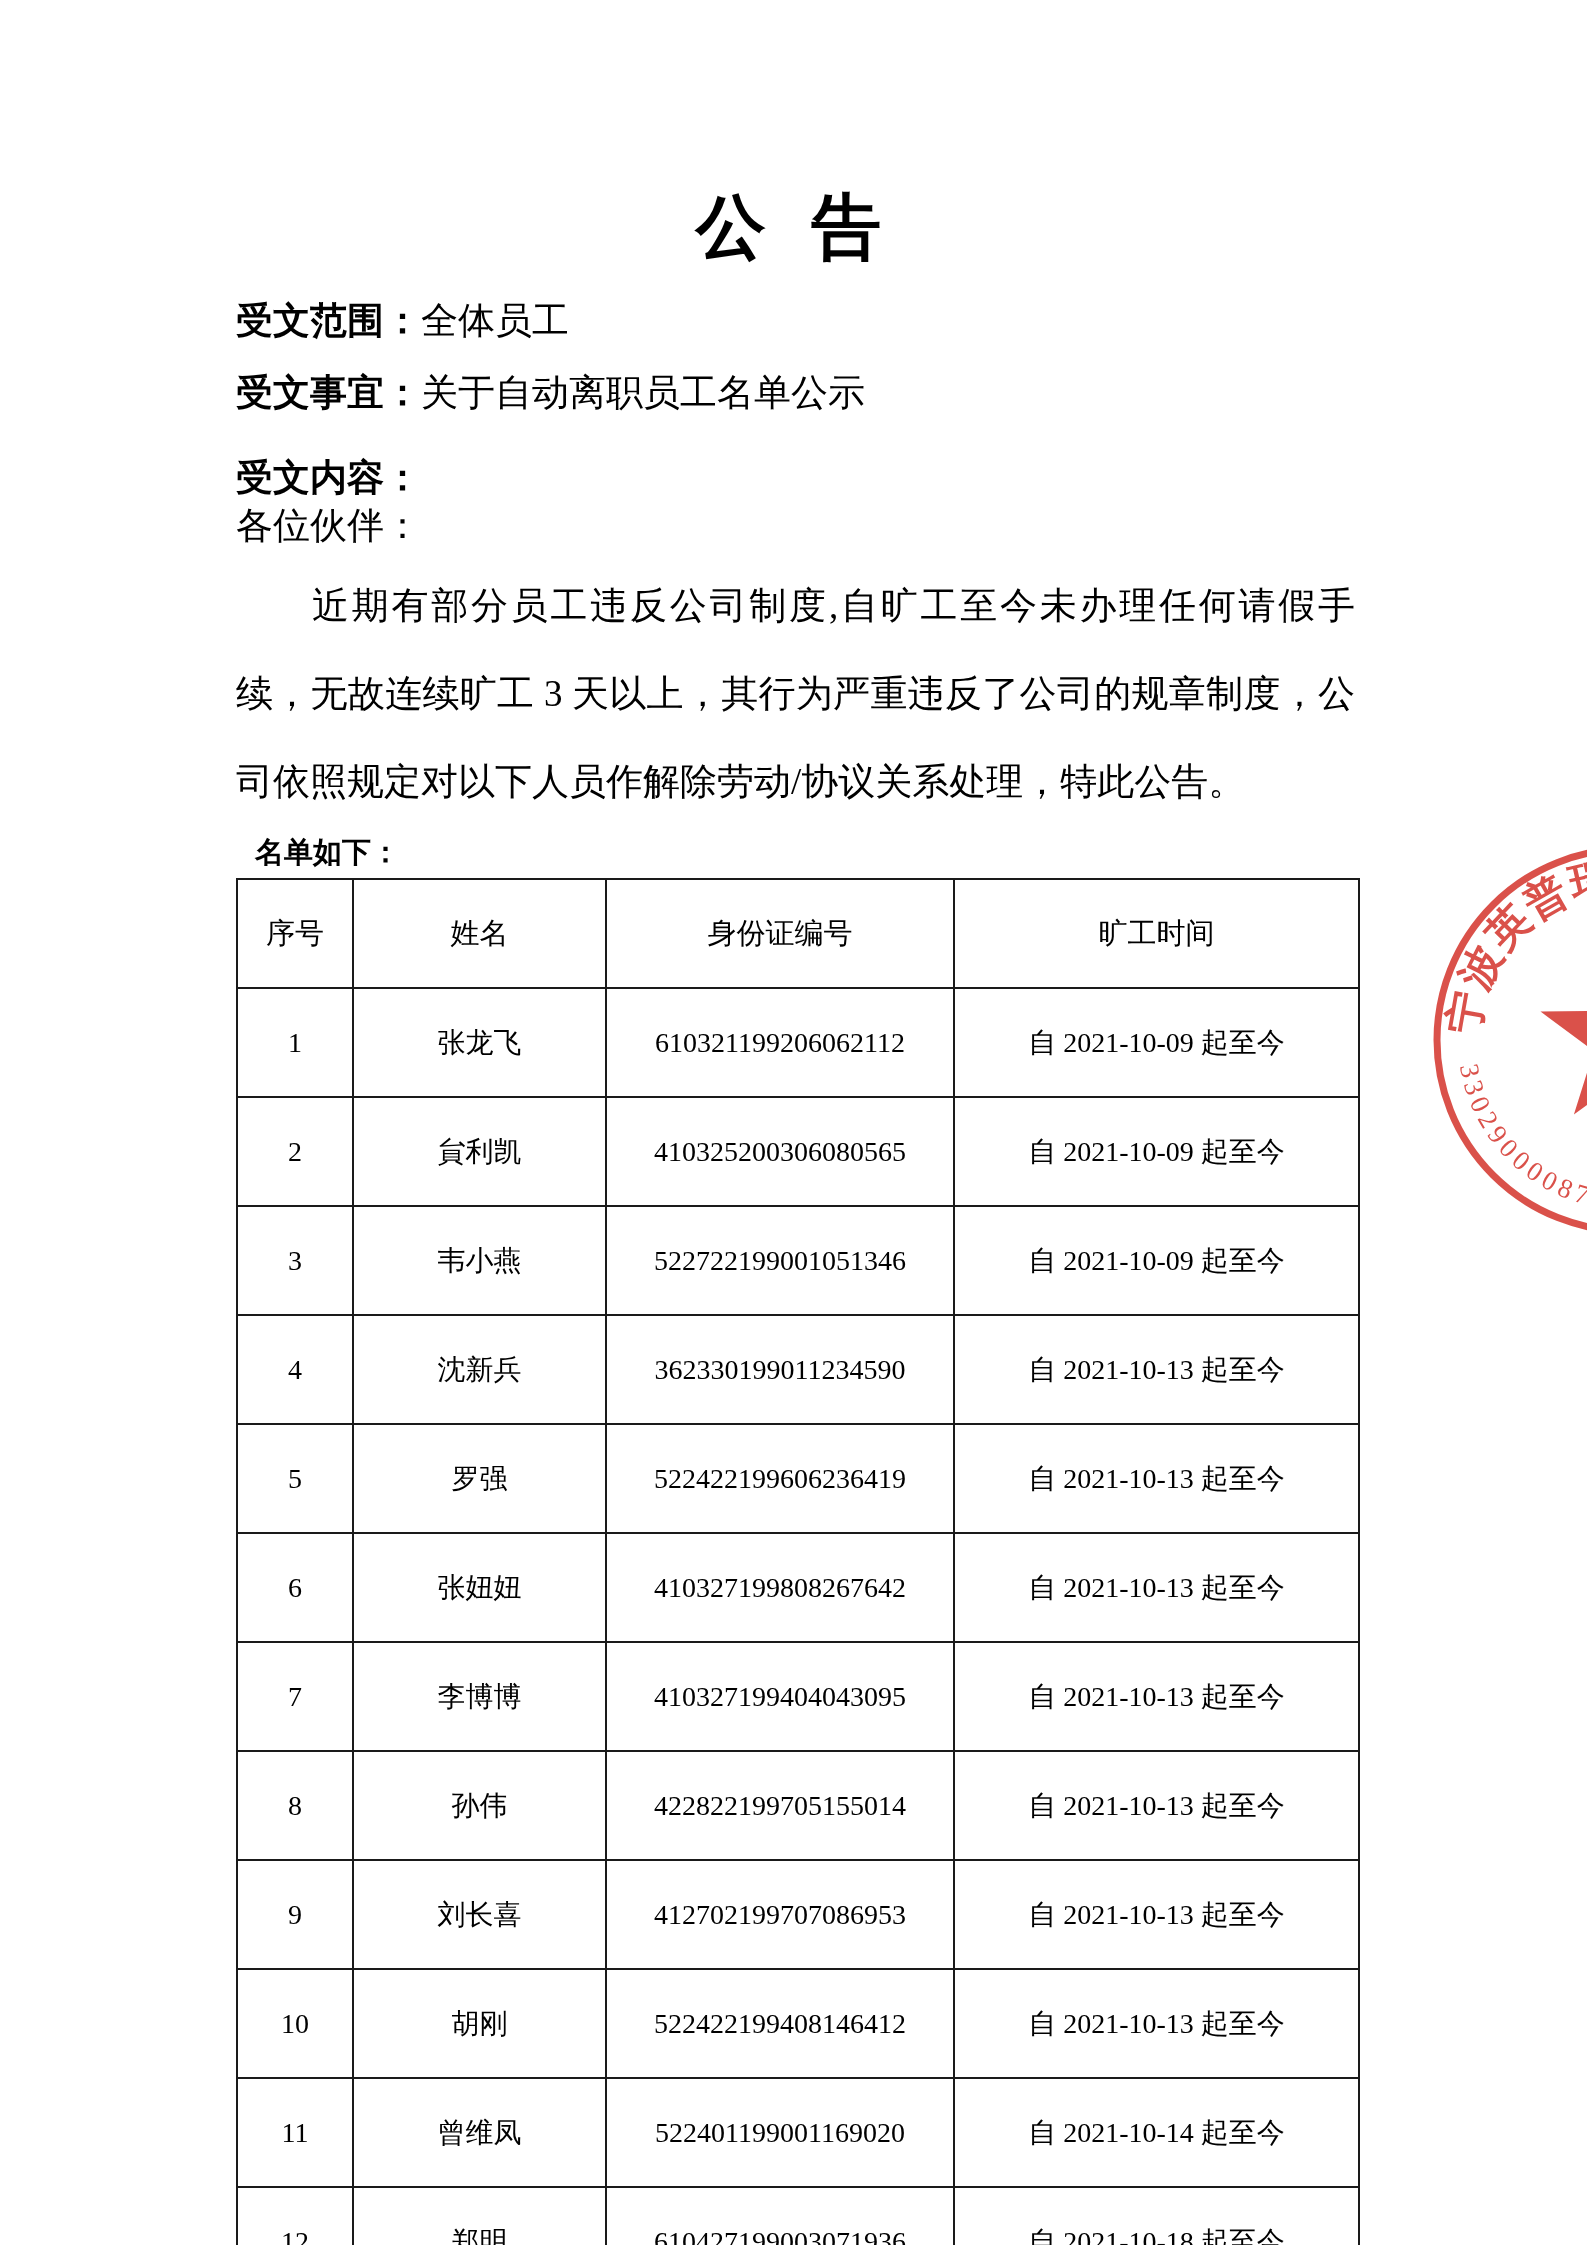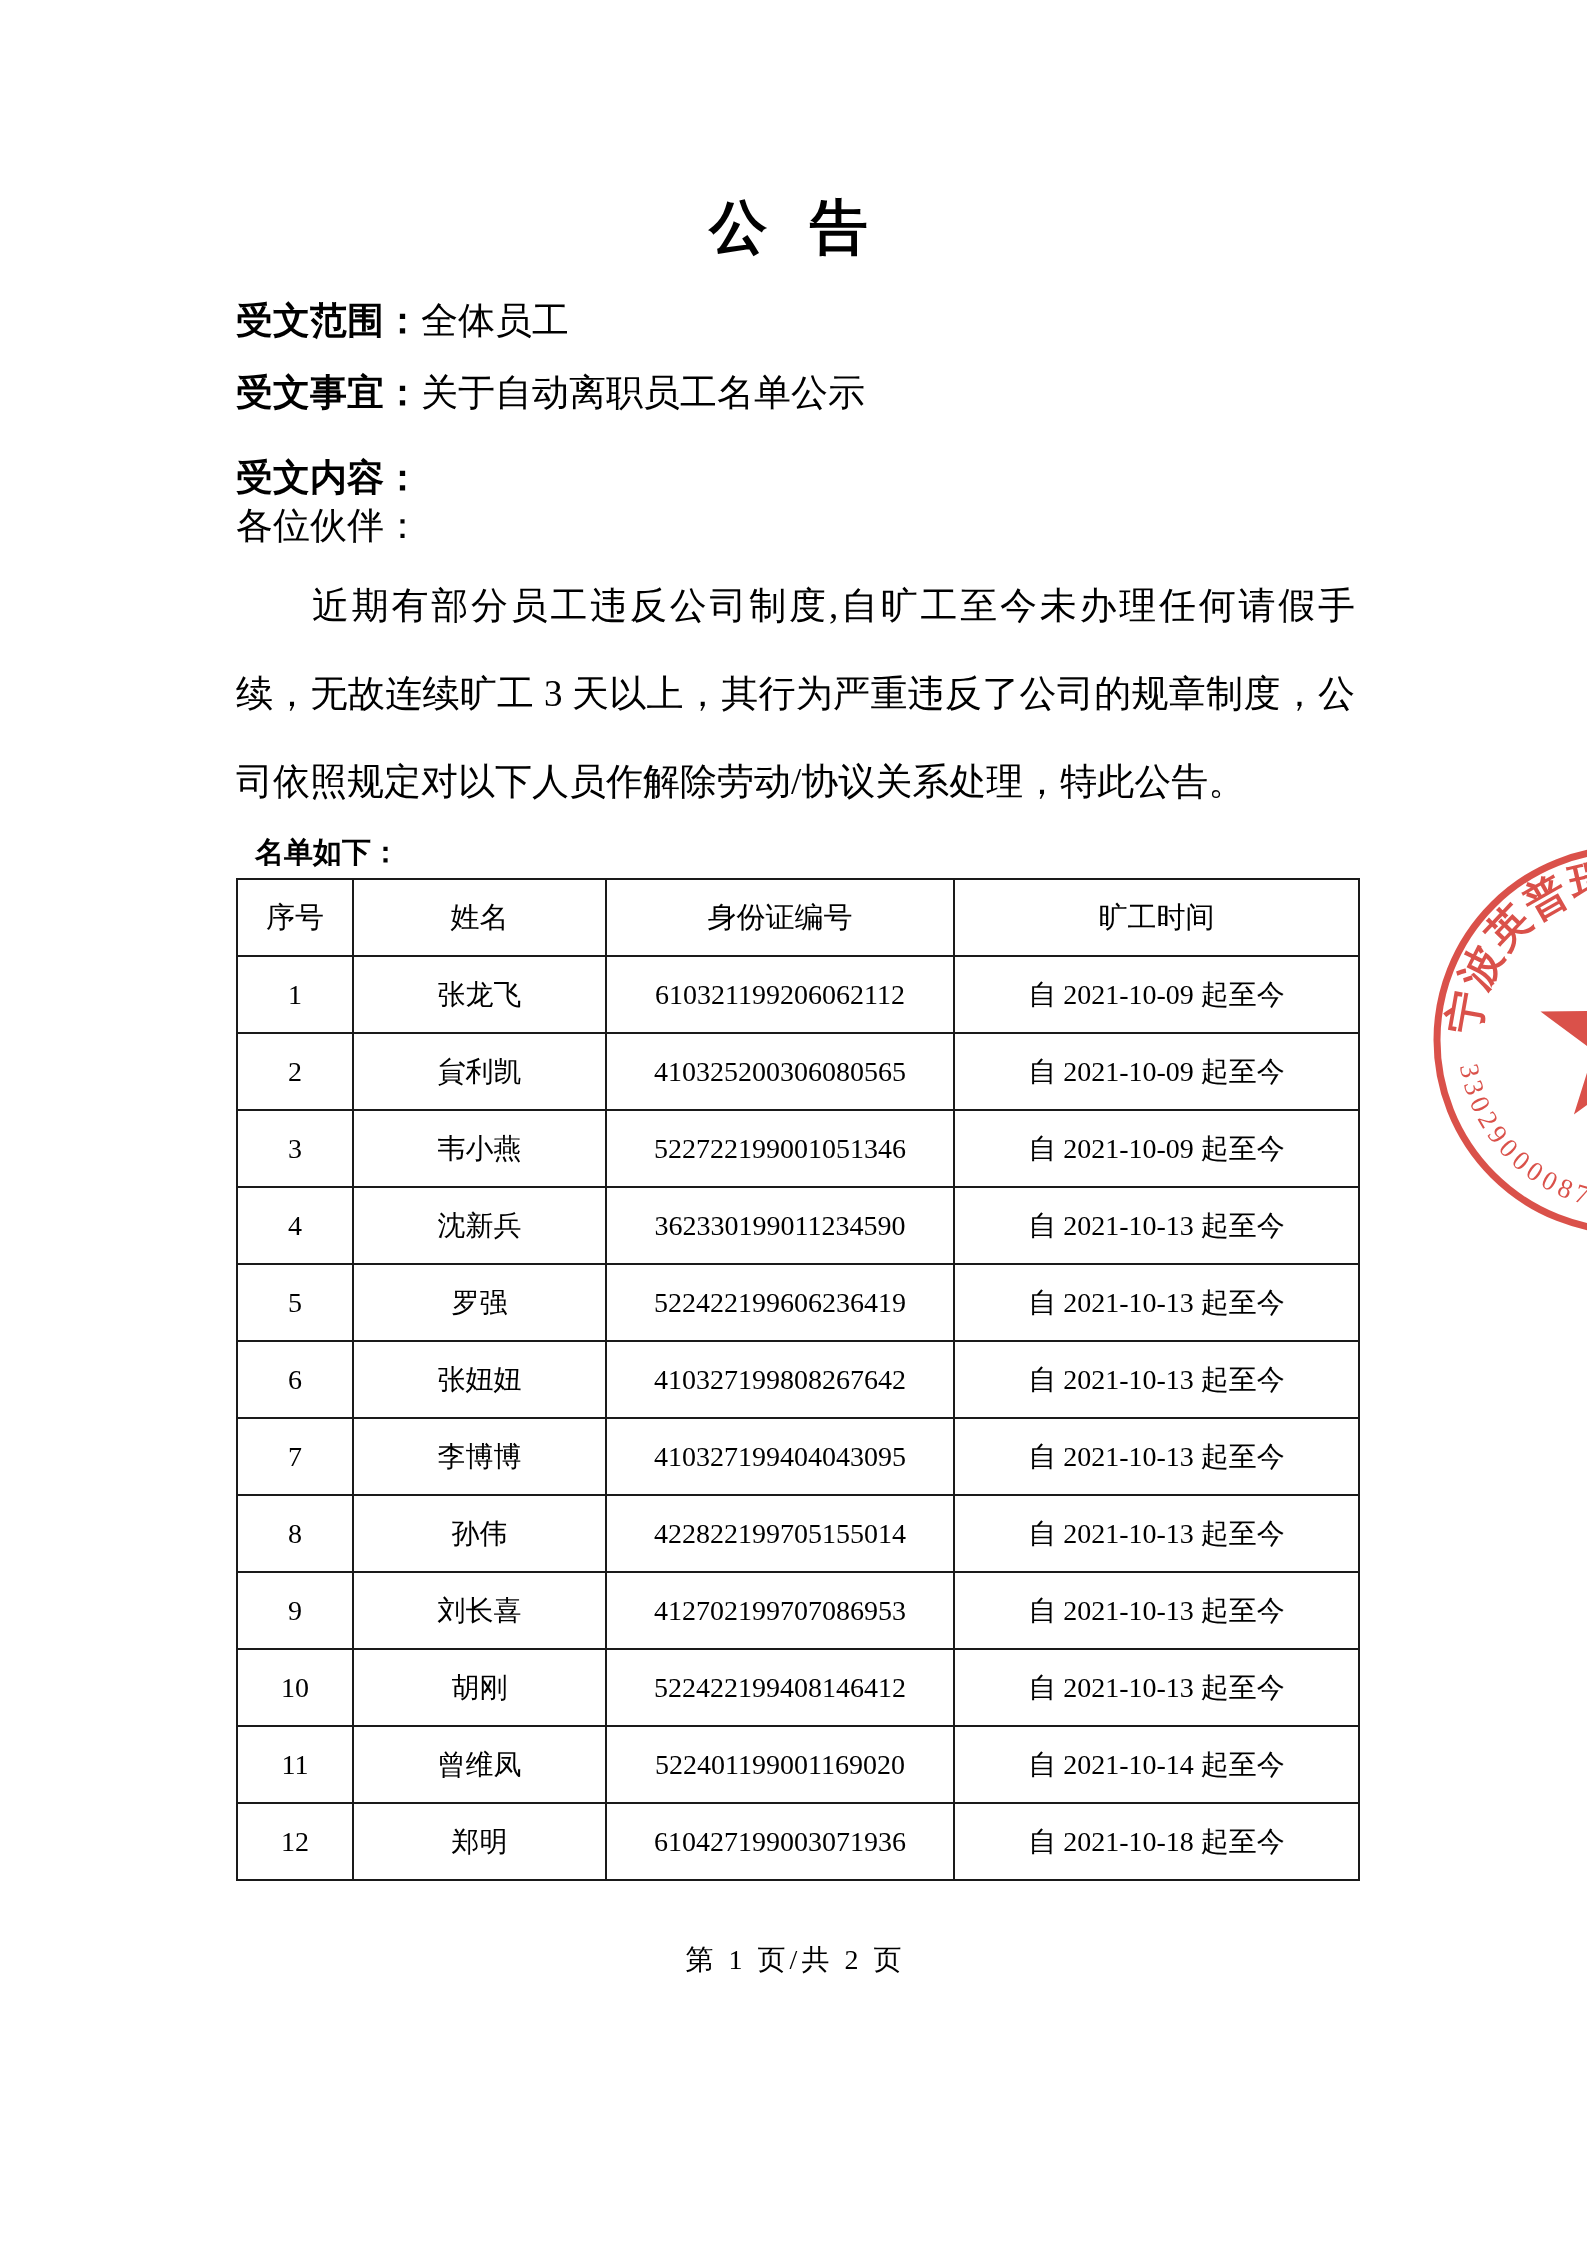--- a/index.html
+++ b/index.html
@@ -10,21 +10,21 @@
     background:#ffffff;
     overflow:hidden;
     font-family:"Liberation Serif","DejaVu Serif",serif;
     color:#000;
   }
   .content { margin:0 232px 0 236px; }
 
   .doc-title {
     padding-top:196px;
     text-align:center;
-    font-size:58px;
+    font-size:70px;
     line-height:64px;
     font-weight:bold;
     letter-spacing:14px;
   }
 
   .meta-line { font-size:37px; line-height:48px; }
   .meta-line .lbl { font-weight:bold; }
   .m1 { margin-top:36px; }
   .m2 { margin-top:37px; }
   .m3 { margin-top:24px; }
@@ -47,21 +47,21 @@
     width:1122px;
     border-collapse:collapse;
     table-layout:fixed;
   }
   table.roster th, table.roster td {
     border:2px solid #1a1a1a;
     height:75px;
     text-align:center;
     vertical-align:middle;
     font-weight:normal;
-    padding:0;
+    padding:16px;
   }
   table.roster th { font-size:29px; }
   table.roster td { font-size:28px; }
   col.c-serial { width:116px; }
   col.c-name   { width:253px; }
   col.c-id     { width:348px; }
   col.c-time   { width:405px; }
 
   .page-footer {
     margin-top:62px;

